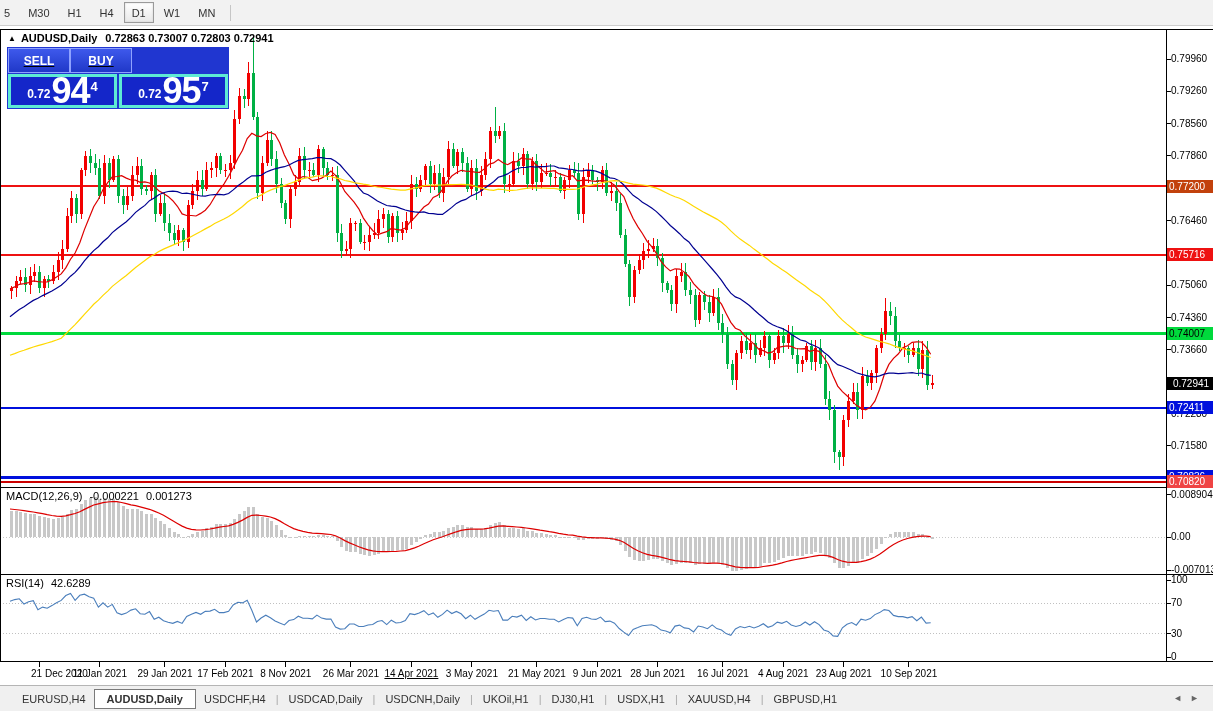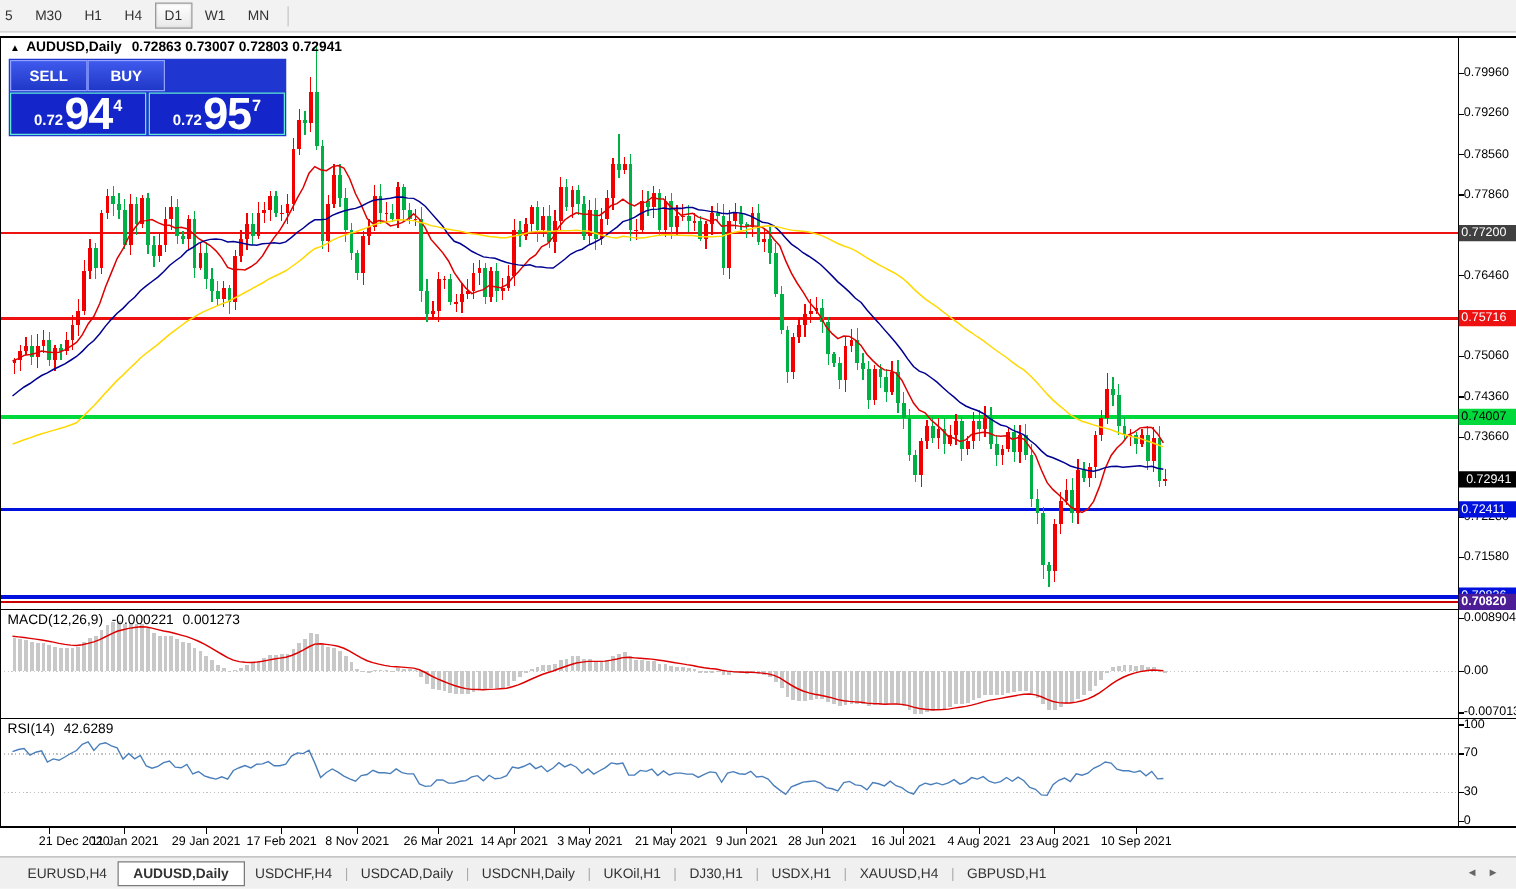--- a/index.html
+++ b/index.html
@@ -19,33 +19,33 @@
   }
   .tf-btn.active{background:linear-gradient(#ffffff,#e9e9e9);border:1px solid #9a9a9a;box-shadow:inset 0 0 2px #cfcfcf;}
   .tf-btn.clipped{margin-left:-4px;}
   .tf-sep{width:1px;height:16px;background:#c6c6c6;margin:0 6px;}
   
   #chart-title{position:absolute;left:8px;top:32px;z-index:3;display:flex;align-items:center;font-size:11px;font-weight:bold;color:#000;}
   #chart-title .tri{font-size:8px;margin-right:5px;}
   #chart-title .ohlc{margin-left:8px;font-weight:bold;}
   
   #trade-panel{position:absolute;left:7px;top:47px;width:222px;z-index:3;background:#2036d0;padding:1px;box-sizing:border-box;}
-  #tp-row1{display:flex;height:25px;}
+  #tp-row1{display:flex;height:25px;text-decoration:underline;}
   .tp-btn{
     flex:0 0 62px;display:flex;align-items:center;justify-content:center;color:#fff;
     font-size:12px;font-weight:bold;background:linear-gradient(#3e59ec,#2038c8);
     border:1px solid #8fa2ff;box-sizing:border-box;cursor:pointer;
   }
   #tp-spinner{flex:1;display:flex;background:#ffffff;border:1px solid #9aa6e8;box-sizing:border-box;margin:0 1px;}
   .sp-btn{width:14px;display:flex;align-items:center;justify-content:center;background:#eef1fb;color:#3a54d8;font-size:7px;cursor:pointer;border:1px solid #c3cbe8;box-sizing:border-box;}
   #volume-input{flex:1;border:none;outline:none;text-align:center;font-size:12px;font-weight:bold;color:#000;font-family:"Liberation Sans",sans-serif;min-width:10px;}
   #tp-row2{display:flex;height:34px;margin-top:1px;}
   .tp-price{
     flex:1;display:flex;align-items:center;justify-content:center;background:#1426c9;color:#ffffff;
-    border:1px solid #5eead4;box-sizing:border-box;
+    border:3px solid #5eead4;box-sizing:border-box;
   }
   .tp-price .pfx{font-size:12px;font-weight:bold;align-self:flex-end;margin-bottom:4px;}
   .tp-price .big{font-size:36px;font-weight:bold;line-height:30px;letter-spacing:-1px;margin:0 1px;}
   .tp-price .sup{font-size:13px;font-weight:bold;align-self:flex-start;margin-top:2px;}
   .tp-price + .tp-price{margin-left:2px;}
   
   .axis-label{position:absolute;left:1171px;height:12px;line-height:12px;font-size:10px;color:#000;z-index:2;white-space:nowrap;}
   .axis-badge{position:absolute;left:1167px;width:44px;height:13px;line-height:13px;font-size:10px;padding-left:2px;z-index:2;white-space:nowrap;}
   
   .ind-label{position:absolute;left:6px;z-index:2;font-size:11px;color:#000;display:flex;gap:7px;}
@@ -800,43 +800,43 @@
     <div class="axis-label" style="top: 53px;">0.79960</div>
     <div class="axis-label" style="top: 85.319px;">0.79260</div>
     <div class="axis-label" style="top: 117.638px;">0.78560</div>
     <div class="axis-label" style="top: 149.957px;">0.77860</div>
     <div class="axis-label" style="top: 214.595px;">0.76460</div>
     <div class="axis-label" style="top: 279.233px;">0.75060</div>
     <div class="axis-label" style="top: 311.552px;">0.74360</div>
     <div class="axis-label" style="top: 343.871px;">0.73660</div>
     <div class="axis-label" style="top: 407.586px;">0.72280</div>
     <div class="axis-label" style="top: 439.905px;">0.71580</div>
-    <div class="axis-badge" style="top: 179.929px; background: #404040; color: rgb(255, 255, 255);">0.77200</div>
+    <div class="axis-badge" style="top: 179.929px; background: #c2410c; color: rgb(255, 255, 255);">0.77200</div>
     <div class="axis-badge" style="top: 248.445px; background: rgb(238, 17, 17); color: rgb(255, 255, 255);">0.75716</div>
     <div class="axis-badge" style="top: 327.35px; background: rgb(0, 217, 60); color: rgb(0, 0, 0);">0.74007</div>
     <div class="axis-badge" style="top: 376.567px; background: #000000; color: rgb(255, 255, 255); text-align: center;">0.72941</div>
     <div class="axis-badge" style="top: 401.037px; background: rgb(0, 16, 221); color: rgb(255, 255, 255);">0.72411</div>
     <div class="axis-badge" style="top: 469.5px; background: rgb(0, 16, 221); color: rgb(255, 255, 255);">0.70836</div>
-    <div class="axis-badge" style="top: 474.5px; background: #4c1d95; color: rgb(255, 255, 255); font-weight: bold;">0.70820</div>
+    <div class="axis-badge" style="top: 474.5px; background: #ef4444; color: rgb(255, 255, 255);">0.70820</div>
     <div class="axis-label" style="top: 488.528px;">0.008904</div>
     <div class="axis-label" style="top: 531px;">0.00</div>
     <div class="axis-label" style="top: 564.452px;">-0.007013</div>
     <div class="axis-label" style="top: 574px;">100</div>
     <div class="axis-label" style="top: 597.1px;">70</div>
     <div class="axis-label" style="top: 627.9px;">30</div>
     <div class="axis-label" style="top: 651px;">0</div>
   </div>
 <div id="timeline">
     <div class="date-label" style="left: -0.6px; padding-left: 20px;">21 Dec 2020</div>
     <div class="date-label" style="left: 59.85px;">11 Jan 2021</div>
     <div class="date-label" style="left: 124.95px;">29 Jan 2021</div>
     <div class="date-label" style="left: 185.4px;">17 Feb 2021</div>
     <div class="date-label" style="left: 245.85px;">8 Nov 2021</div>
     <div class="date-label" style="left: 310.95px;">26 Mar 2021</div>
-    <div class="date-label" style="left: 371.4px;">14 Apr 2021</div>
+    <div class="date-label" style="left: 371.4px; text-decoration: underline;">14 Apr 2021</div>
     <div class="date-label" style="left: 431.85px;">3 May 2021</div>
     <div class="date-label" style="left: 496.95px;">21 May 2021</div>
     <div class="date-label" style="left: 557.4px;">9 Jun 2021</div>
     <div class="date-label" style="left: 617.85px;">28 Jun 2021</div>
     <div class="date-label" style="left: 682.95px;">16 Jul 2021</div>
     <div class="date-label" style="left: 743.4px;">4 Aug 2021</div>
     <div class="date-label" style="left: 803.85px;">23 Aug 2021</div>
     <div class="date-label" style="left: 868.95px;">10 Sep 2021</div>
   </div>
 

